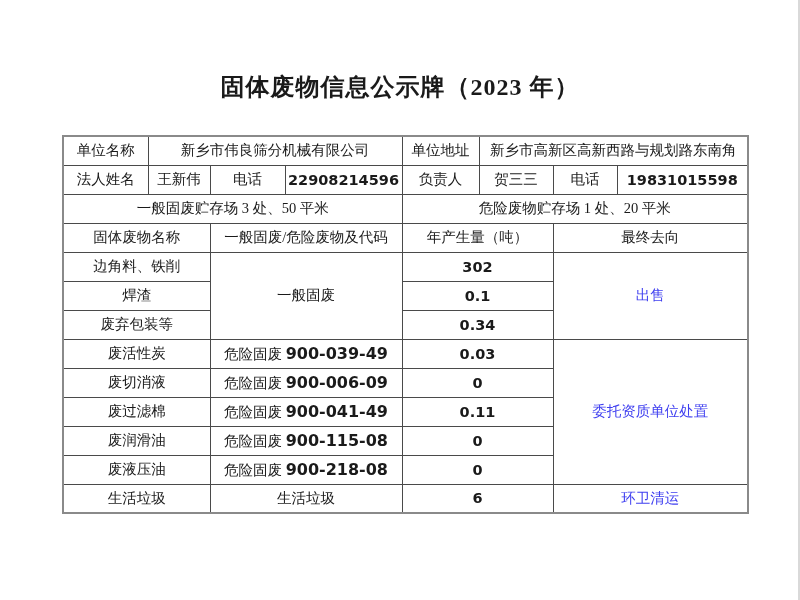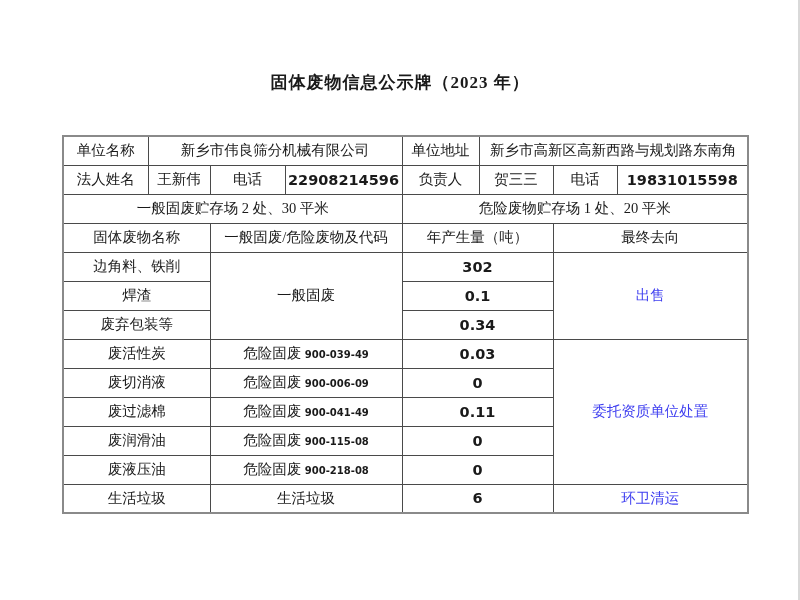--- a/index.html
+++ b/index.html
@@ -16,21 +16,21 @@
     font-family: "Liberation Serif", "DejaVu Serif", serif;
     color: var(--ink);
     overflow: hidden;
   }
   .page-title {
     position: absolute;
     top: 71px;
     left: 0;
     width: 100%;
     text-align: center;
-    font-size: 17px;
+    font-size: 24px;
     font-weight: bold;
     letter-spacing: 1px;
   }
   table.notice {
     position: absolute;
     left: 62px;
     top: 135px;
     width: 685px;
     border-collapse: collapse;
     table-layout: fixed;
@@ -42,21 +42,21 @@
     vertical-align: middle;
     font-size: 14.5px;
     padding: 0 2px;
     overflow: hidden;
     white-space: nowrap;
   }
   table.notice tr { height: 29px; margin-left: 20px; }
   .num {
     font-family: "DejaVu Sans", "Liberation Sans", sans-serif;
     font-weight: 600;
-    font-size: 10px;
+    font-size: 16px;
   }
   .blue { color: var(--accent); }
   .edge-line {
     position: absolute;
     top: 0;
     right: 0;
     width: 2px;
     height: 600px;
     background: #d9d9d9;
   }
@@ -91,21 +91,21 @@
     <td>王新伟</td>
     <td>电话</td>
     <td class="num">22908214596</td>
     <td>负责人</td>
     <td>贺三三</td>
     <td>电话</td>
     <td class="num">19831015598</td>
   </tr>
 
   <tr>
-    <td colspan="4">一般固废贮存场 2 处、30 平米</td>
+    <td colspan="4">一般固废贮存场 3 处、50 平米</td>
     <td colspan="4">危险废物贮存场 1 处、20 平米</td>
   </tr>
 
   <tr>
     <td colspan="2">固体废物名称</td>
     <td colspan="2">一般固废/危险废物及代码</td>
     <td colspan="2">年产生量（吨）</td>
     <td colspan="2">最终去向</td>
   </tr>
 

